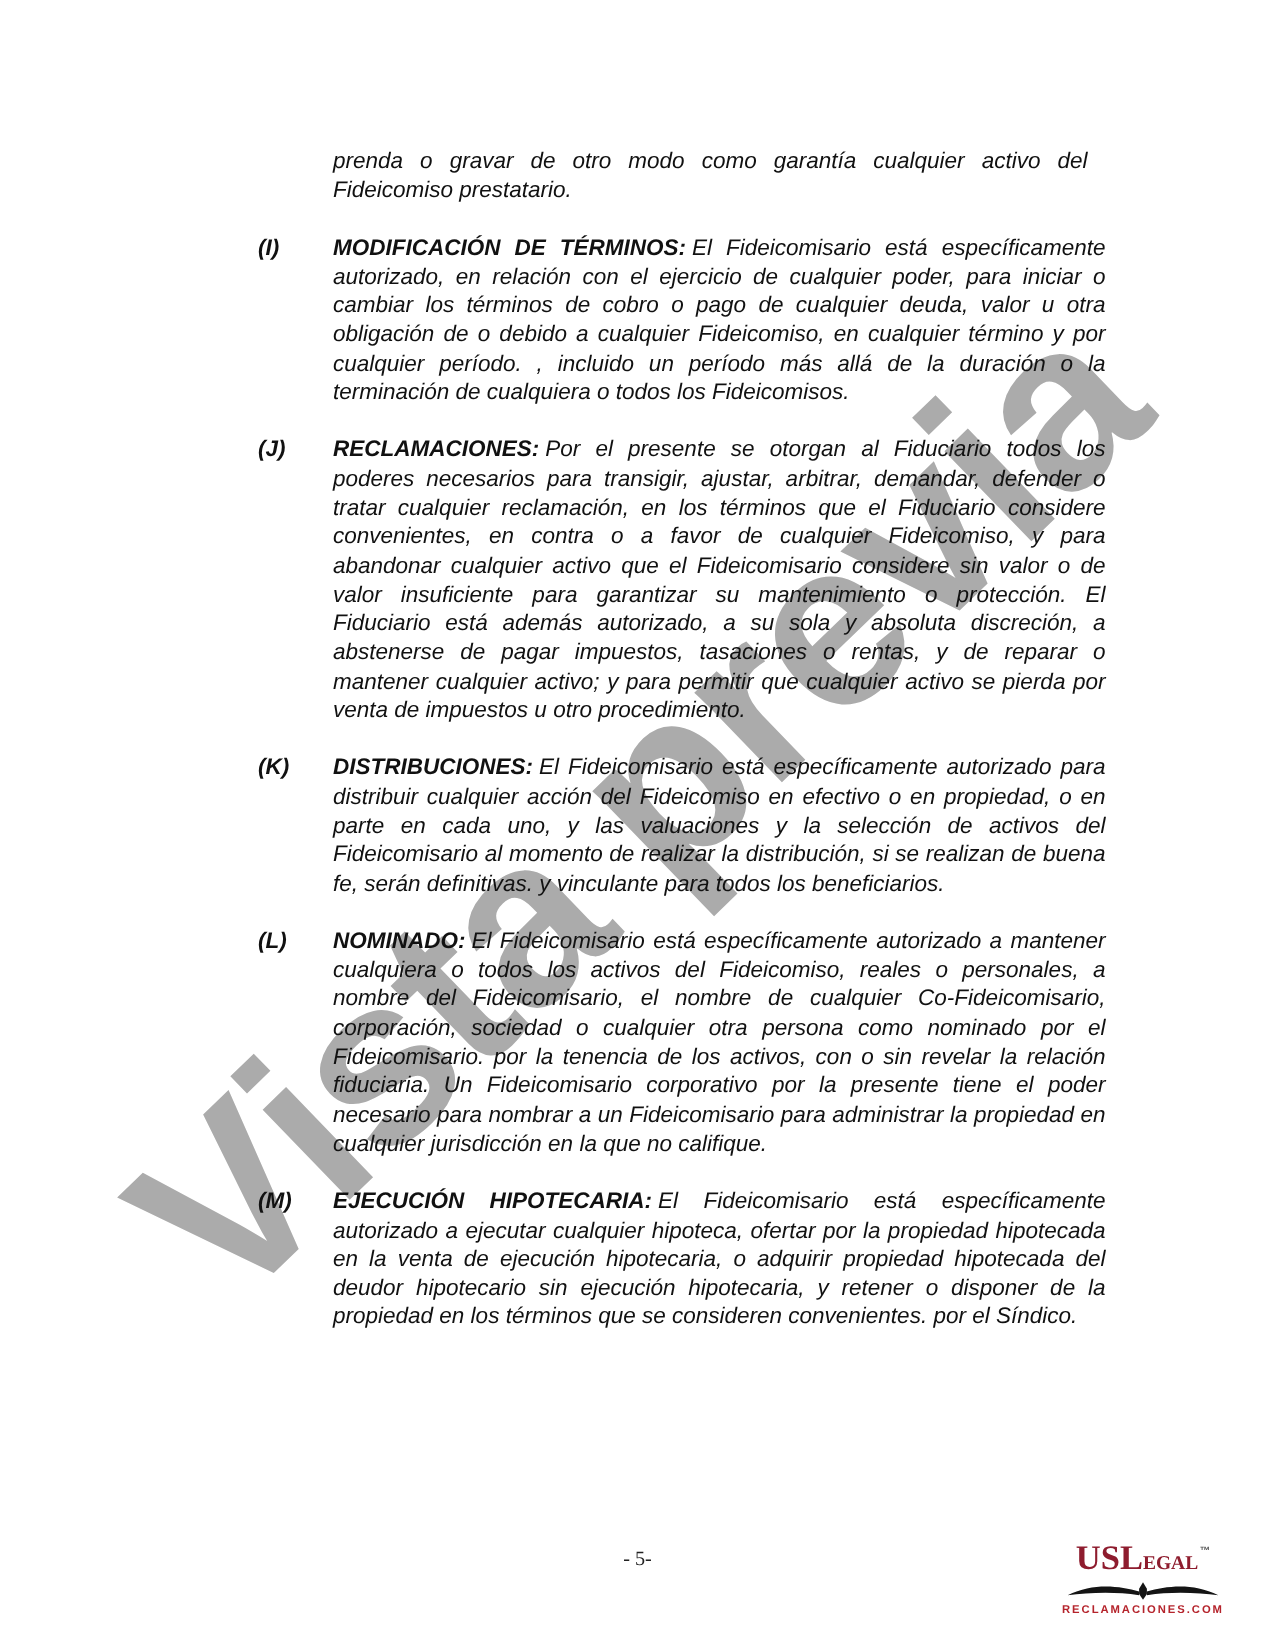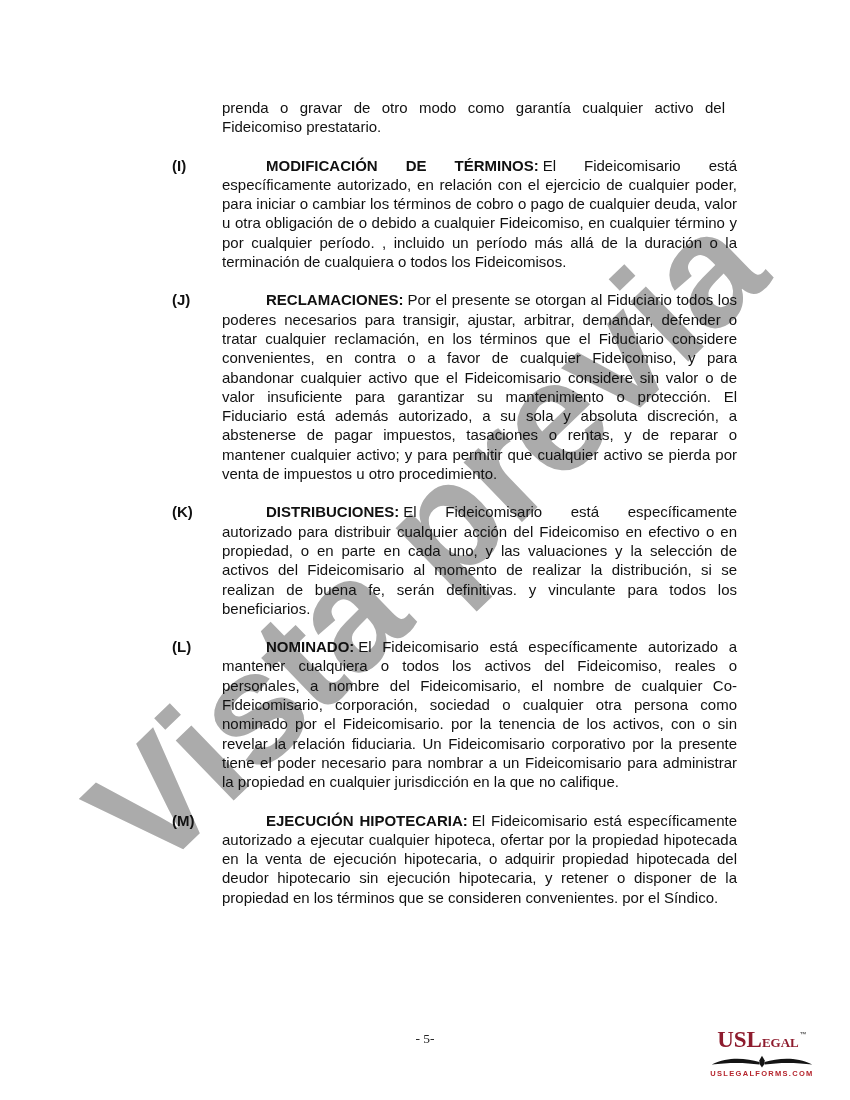--- a/index.html
+++ b/index.html
@@ -27,20 +27,21 @@
     user-select: none;
   }
   .content {
     position: absolute;
     left: 172px;
     top: 98px;
     width: 570px;
     z-index: 1;
     font-size: 15px;
     line-height: 19.3px;
+    font-style: italic;
   }
   .intro-par {
     margin: 0 0 19px 50px;
     width: 503px;
     text-align: justify;
   }
   .section {
     display: flex;
     margin: 0 0 19px 0;
   }
@@ -50,21 +51,20 @@
     font-weight: 700;
   }
   .sec-text {
     margin: 0;
     width: 515px;
     text-align: justify;
   }
   .sec-heading {
     font-weight: 700;
     margin-right: 4px;
-    margin-left: 44px;
   }
   
   .page-number {
     position: absolute;
     left: 0;
     top: 1031px;
     width: 850px;
     text-align: center;
     font-family: "Liberation Serif", serif;
     font-size: 13.5px;
@@ -145,16 +145,16 @@
 
   <div class="page-number">- 5-</div>
 
   <div class="logo">
     <div class="logo-brand"><span>USL</span><span class="brand-small">EGAL</span><span class="logo-tm">™</span></div>
     <svg class="logo-eagle" width="104" height="13" viewBox="0 0 120 15">
       <path fill="#141414" d="M2 11 C 22 1, 42 4, 57 8 L 57 11 C 38 8, 18 9, 2 11 Z"></path>
       <path fill="#141414" d="M118 11 C 98 1, 78 4, 63 8 L 63 11 C 82 8, 102 9, 118 11 Z"></path>
       <path fill="#141414" d="M57 6 L60 1 L63 6 L63 10 L60 14.5 L57 10 Z"></path>
     </svg>
-    <div class="logo-site">USLEGALFORMS.COM</div>
+    <div class="logo-site">RECLAMACIONES.COM</div>
   </div>
 
 </div>
 
 </body></html>

